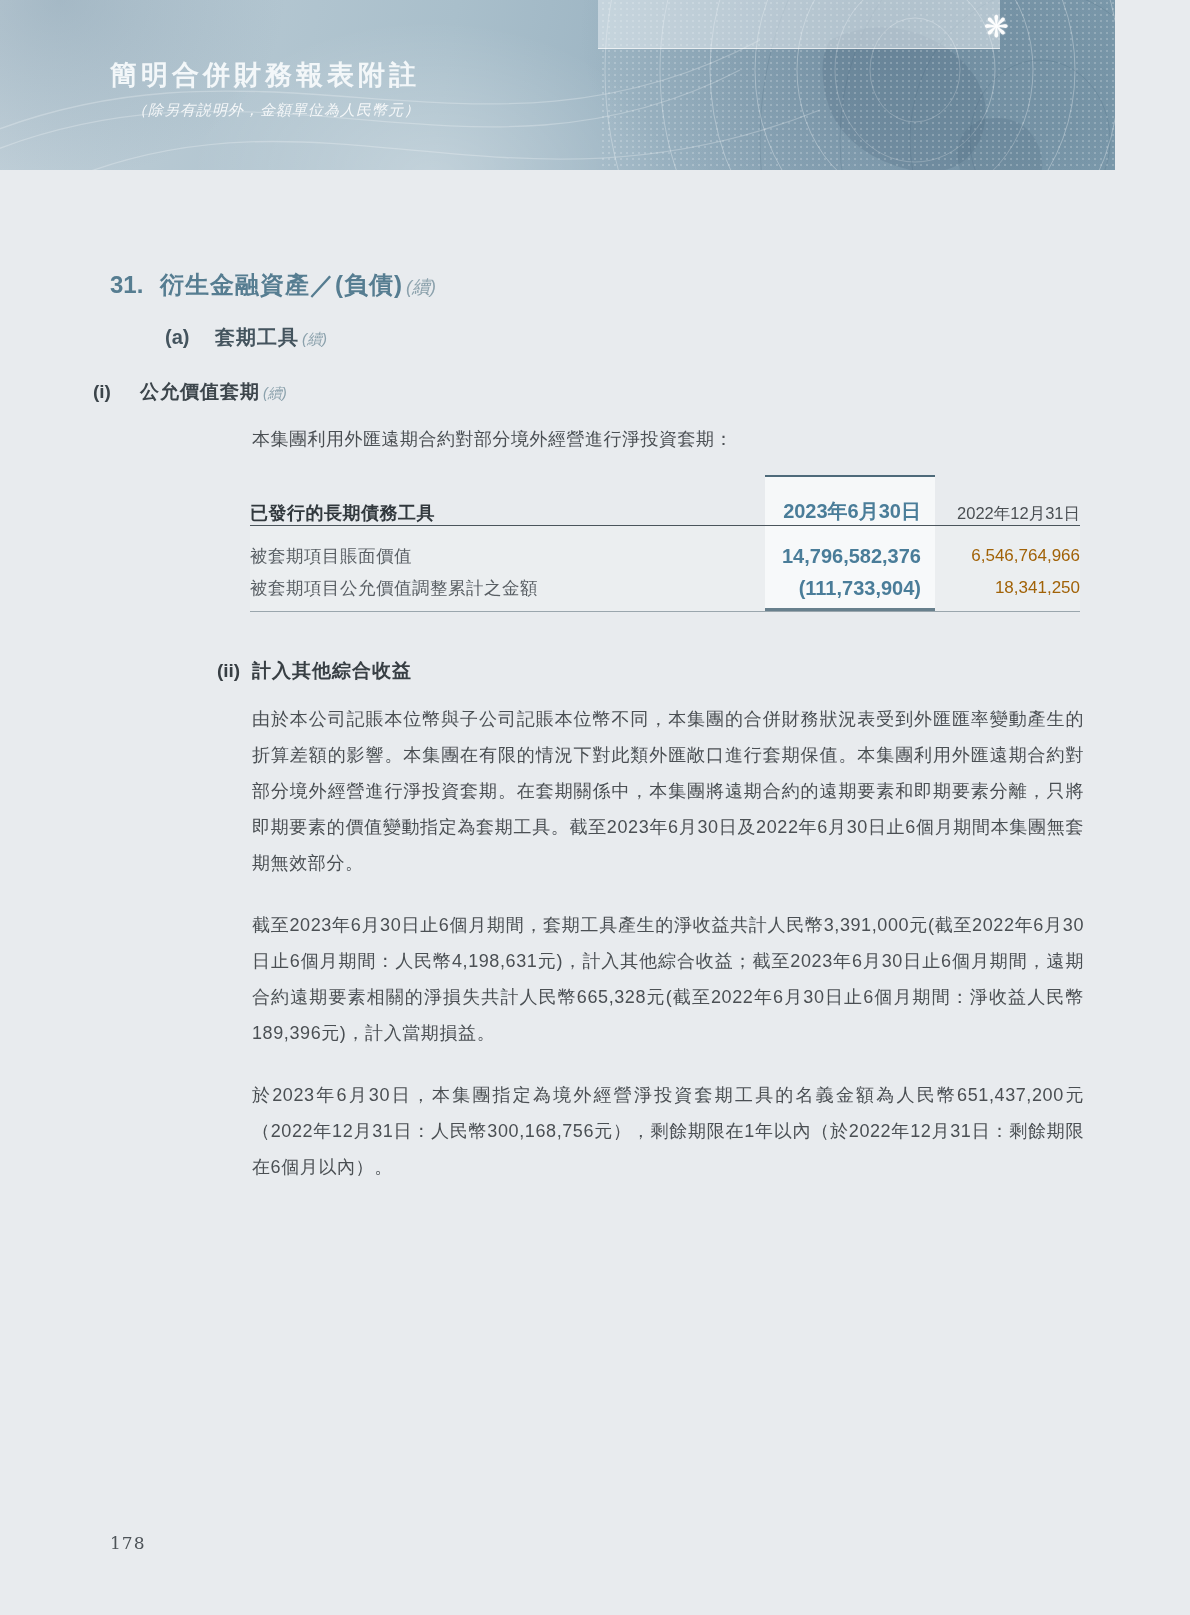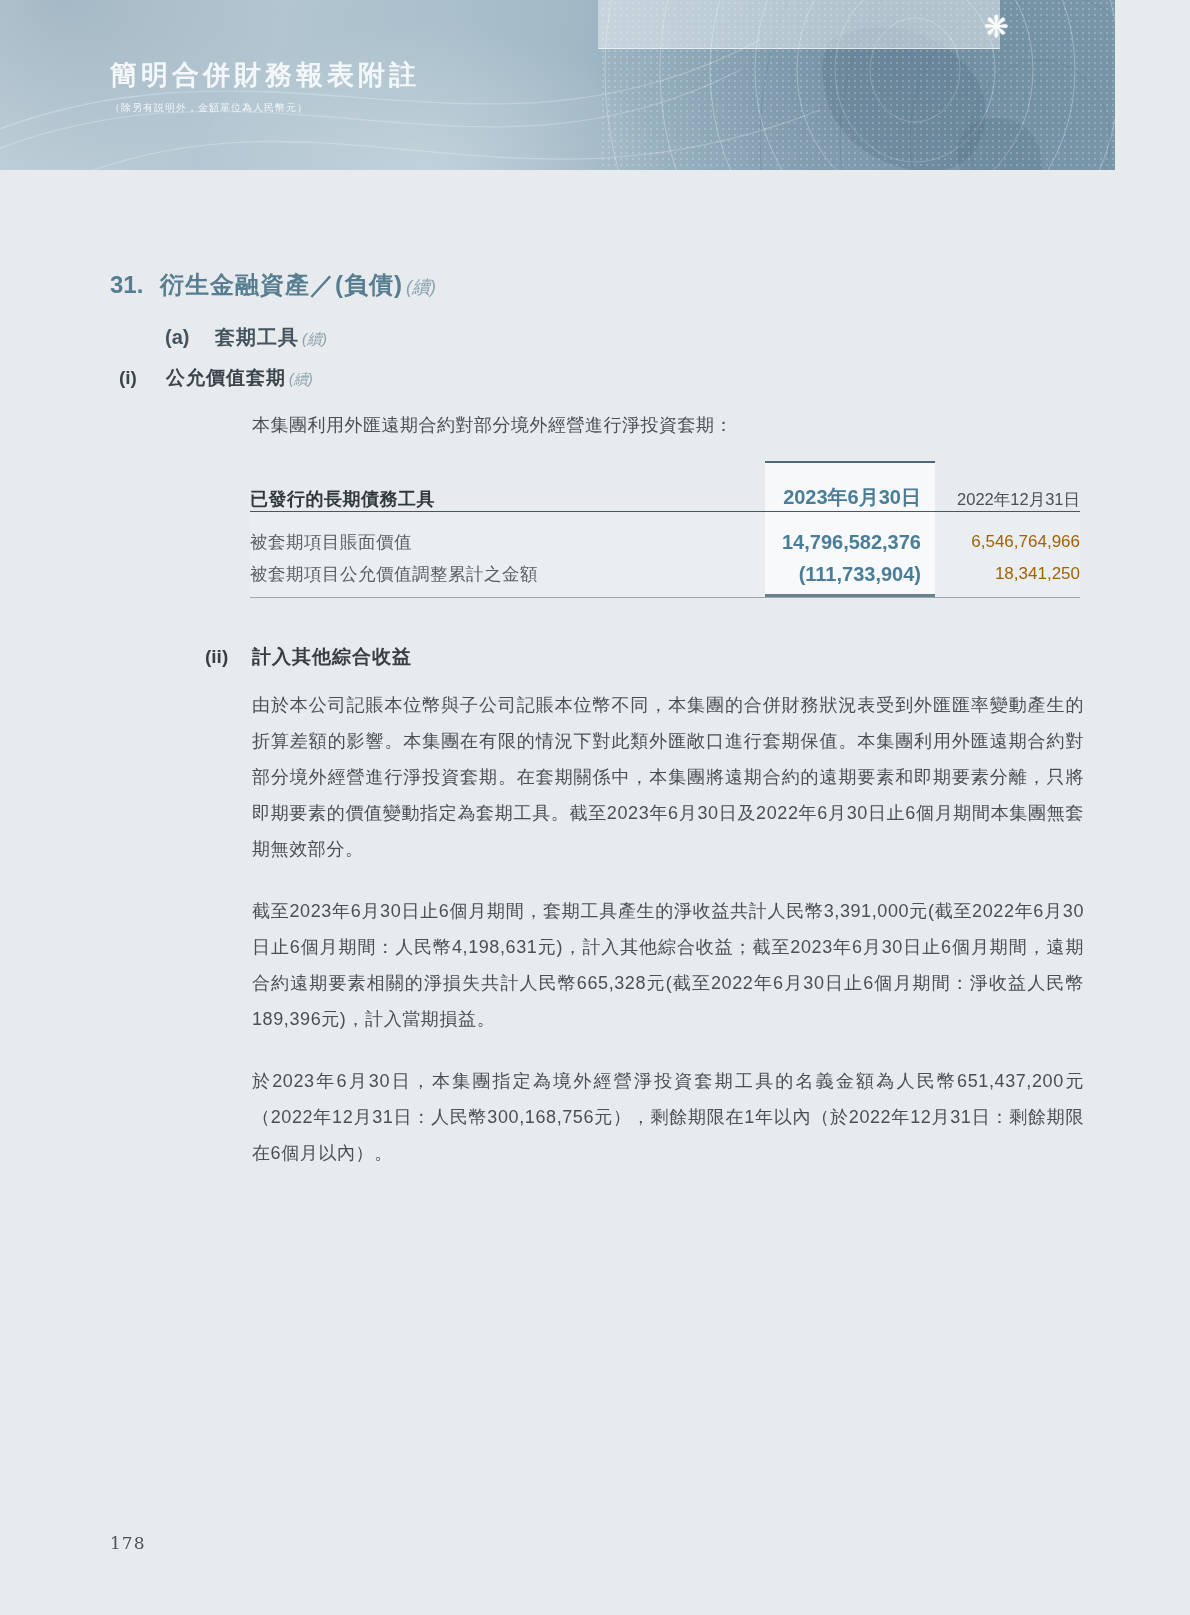--- a/index.html
+++ b/index.html
@@ -42,33 +42,33 @@
     text-shadow:0 0 2px rgba(255,255,255,0.6);
   }
   .banner-titles{position:absolute;left:110px;top:58px;}
   .banner-title{
     font-family:"DejaVu Serif","Liberation Serif",serif;
     font-size:27px;font-weight:600;letter-spacing:4px;
     color:#f3f7f9;line-height:34px;
   }
   .banner-subtitle{
     font-family:"DejaVu Serif","Liberation Serif",serif;
-    font-size:10px;letter-spacing:1px;
-    color:rgba(255,255,255,0.85);margin-top:9px;
+    font-style:italic;font-size:15px;letter-spacing:1px;
+    color:rgba(255,255,255,0.85);margin-top:9px;text-align:right;
   }
   
   .content{position:absolute;top:170px;left:0;width:1190px;}
   .h31{padding-left:110px;margin-top:100px;font-size:24px;line-height:30px;}
   .h31 .num{display:inline-block;width:50px;font-weight:bold;color:#567d91;}
   .h31 .txt{font-weight:bold;color:#567d91;letter-spacing:1px;}
   .cont{font-style:italic;font-weight:normal;font-size:0.75em;color:#8ba1ac;margin-left:3px;}
   .rowA{padding-left:165px;margin-top:22px;font-size:20px;line-height:26px;}
   .rowA .lbl{display:inline-block;width:50px;font-weight:bold;color:#44545e;}
   .rowA .ttl{font-weight:bold;color:#44545e;letter-spacing:1px;}
-  .rowI{padding-left:119px;margin-top:14px;font-size:19px;line-height:24px;}
+  .rowI{padding-left:93px;margin-top:28px;font-size:19px;line-height:24px;}
   .rowI .lbl{display:inline-block;width:47px;font-weight:bold;color:#3c454b;}
   .rowI .ttl{font-weight:bold;color:#3c454b;letter-spacing:1px;}
   .intro{margin:22px 0 0 252px;width:830px;font-size:18px;color:#4a4f53;letter-spacing:0.5px;}
   
   .htable{position:relative;margin:24px 0 0 250px;width:830px;border-bottom:1px solid #9aa6ad;}
   .t-colbg{
     position:absolute;top:0;left:515px;width:170px;height:100%;
     background:#f6f8f9;
     border-top:2px solid #4e6a7a;
     border-bottom:3px solid #4e6a7a;
@@ -79,21 +79,21 @@
   .t-row{display:flex;align-items:center;height:32px;}
   .t-label{flex:1;font-size:17.5px;color:#585e63;letter-spacing:0.5px;}
   .t-head .t-label{font-weight:bold;color:#31383d;font-size:18px;}
   .t-c23{width:170px;text-align:right;padding-right:14px;box-sizing:border-box;font-size:20px;}
   .t-c22{width:145px;text-align:right;font-size:17px;color:#a16207;}
   .t-head .t-c23{font-weight:bold;color:#4a7d99;}
   .t-head .t-c22{color:#4a4f53;font-size:16.5px;}
   .t-row .t-c23{font-weight:bold;color:#4a7d99;}
   
   .rowII{padding-left:205px;margin-top:46px;font-size:19px;line-height:26px;}
-  .rowII .lbl{display:inline-block;width:47px;font-weight:bold;color:#383f44;}
+  .rowII .lbl{display:inline-block;width:47px;font-weight:bold;color:#383f44;text-align:center;}
   .rowII .ttl{font-weight:bold;color:#383f44;letter-spacing:1px;}
   .para{
     margin:17px 0 0 252px;width:832px;
     font-size:18px;line-height:36px;letter-spacing:0.6px;
     color:#4a4f53;text-align:justify;
   }
   .para + .para{margin-top:26px;}
   .pageno{
     position:absolute;left:110px;bottom:62px;
     font-family:"DejaVu Serif","Liberation Serif",serif;

